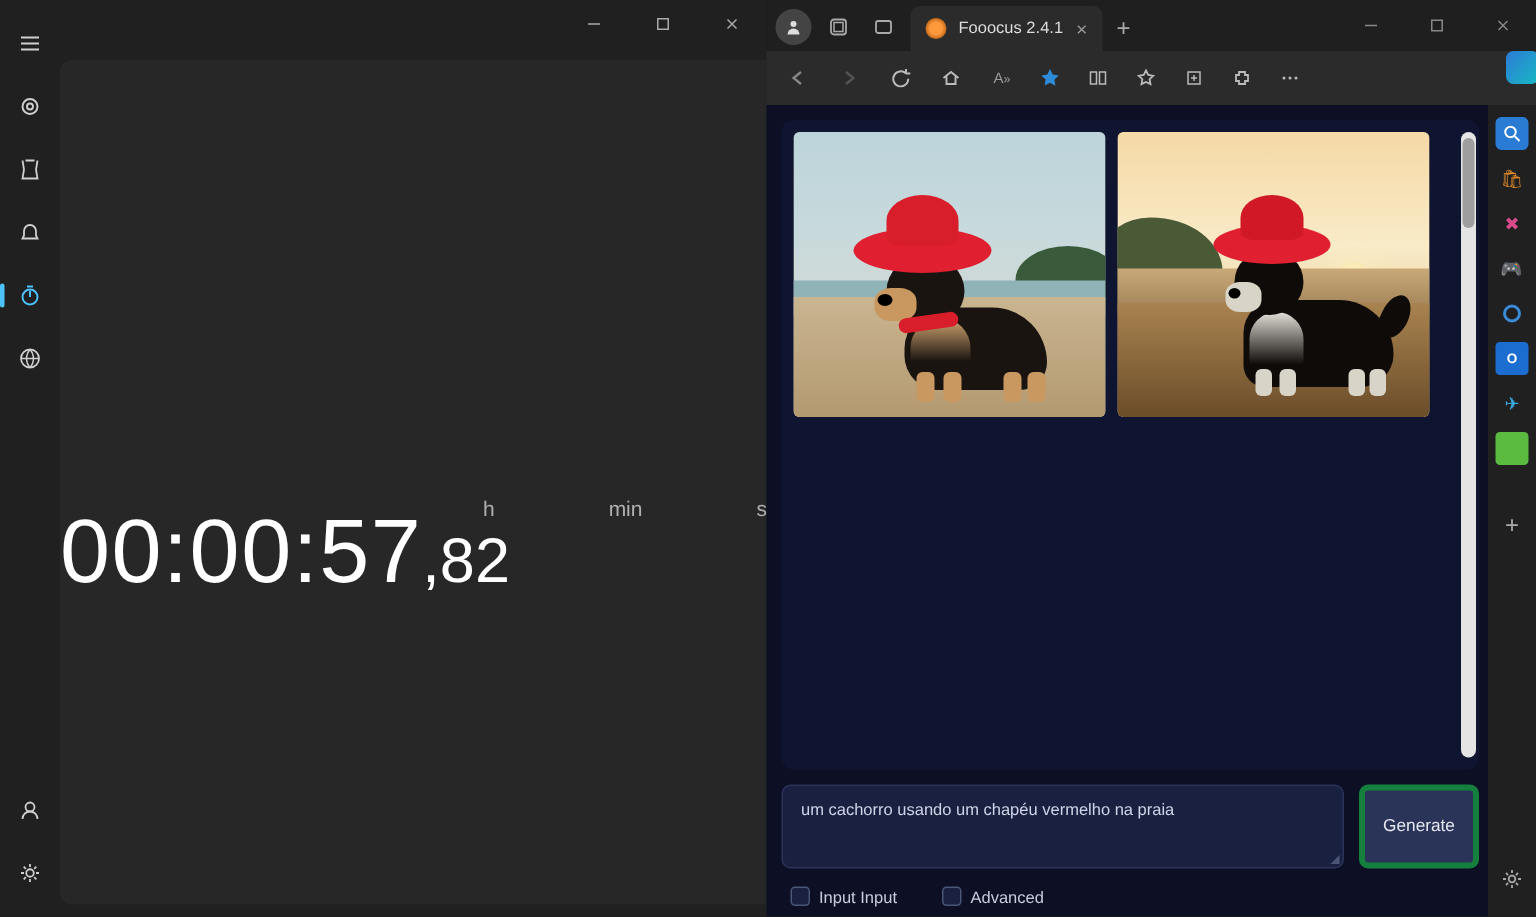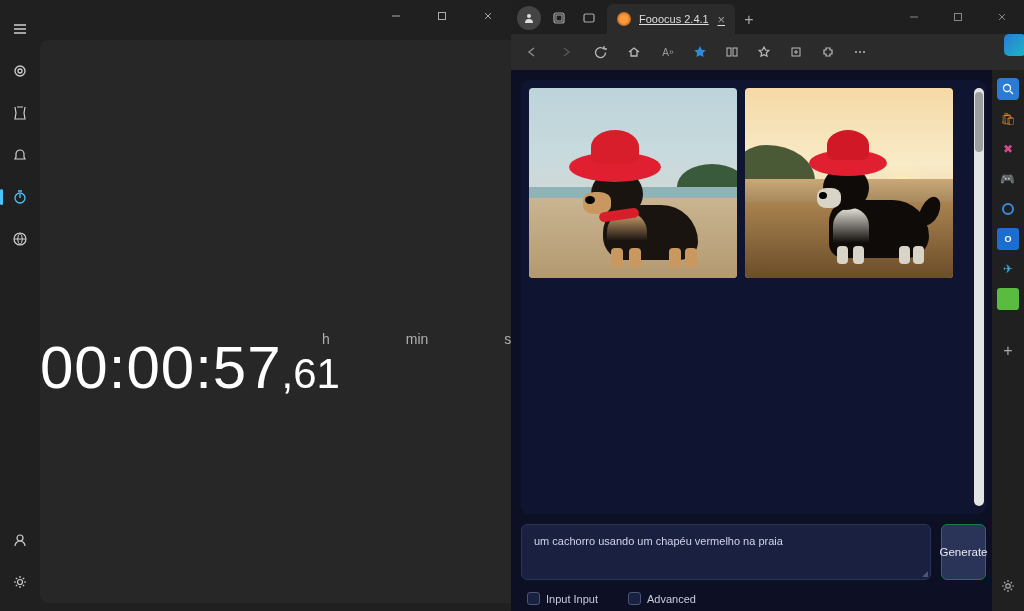--- a/index.html
+++ b/index.html
@@ -170,21 +170,20 @@
   background: #2b2b2b;
   border-radius: 6px 6px 0 0;
   display: flex;
   align-items: center;
   padding: 0 10px;
   gap: 8px;
   font-size: 11px;
   color: #ddd;
   min-width: 128px;
   margin-bottom: 0;
-  text-decoration: underline;
 }
 .browser-tab .tab-ico {
   width: 14px; height: 14px;
   background: radial-gradient(circle, #ff9a3c 40%, #b05a10 80%);
   border-radius: 50%;
 }
 .browser-tab .tab-close { margin-left: auto; font-size: 13px; color: #999;}
 .new-tab {
   width: 28px; height: 28px;
   display: flex; align-items: center; justify-content: center;
@@ -344,23 +343,23 @@
   height: 56px;
   position: relative;
 }
 .prompt-resize {
   position:absolute; right:2px; bottom:2px;
   width:0; height:0;
   border-right:6px solid #4a5578;
   border-top:6px solid transparent;
 }
 .generate-btn {
-  width: 45px;
+  width: 80px;
   background: #2a3358;
-  border: 1px solid #15803d;
+  border: 4px solid #15803d;
   border-radius: 6px;
   display: flex;
   align-items: center;
   justify-content: center;
   font-size: 11.5px;
   color: #e6e8f0;
 }
 .options-row {
   display: flex;
   gap: 30px;
@@ -476,21 +475,21 @@
       </span>
       <span>
         <svg width="14" height="14">
             <path d="M2 6l4-4M2 10h4v-4M12 8l-4 4M12 4h-4v4" stroke="#cfcfcf" stroke-width="1.3" fill="none"></path>
           </svg>
       </span>
     </div>
     <div class="sw-time">
       <span class="sw-big">00:00:57</span>
       <span class="sw-small">,</span>
-      <span class="sw-small">61</span>
+      <span class="sw-small">82</span>
     </div>
     <div class="sw-labels">
       <span>h</span>
       <span>min</span>
       <span>seg</span>
     </div>
     <div class="sw-buttons">
       <div class="sw-btn play">
         <svg width="14" height="14">
             <path d="M4 2l8 5-8 5z" fill="#000"></path>

